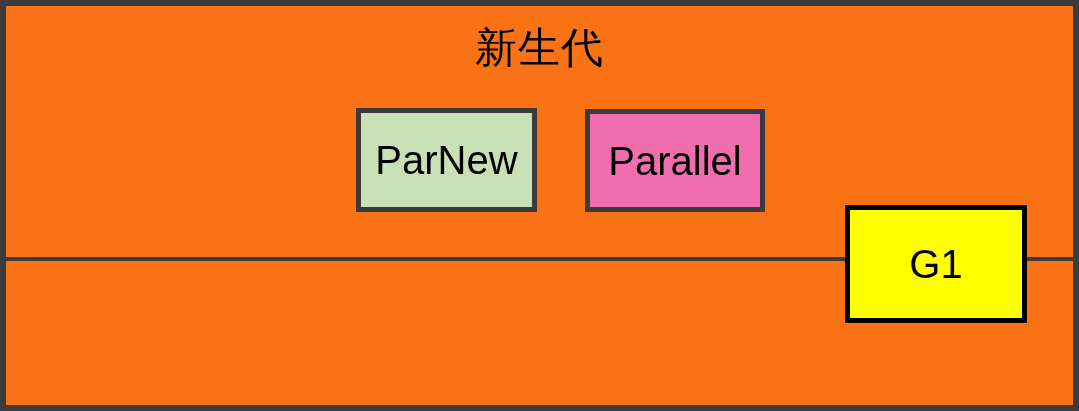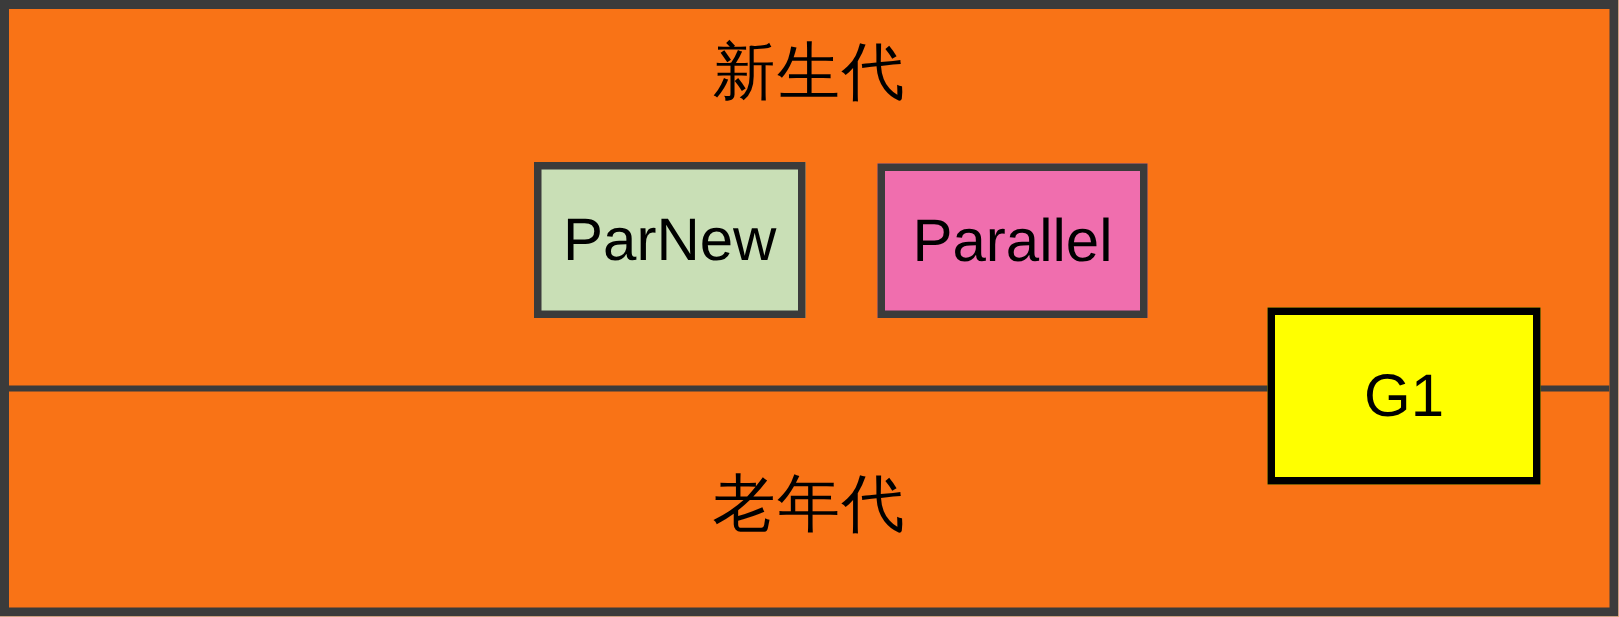--- a/index.html
+++ b/index.html
@@ -61,21 +61,20 @@
 </style>
 </head>
 <body>
 
 <div class="canvas" style="border-color: rgb(59, 59, 59); background-color: #f97316;">
 
   <div class="region-label label-young" style="color: rgb(0, 0, 0);">新生代</div>
 
   <div class="divider" style="background-color: rgb(59, 59, 59);"></div>
 
-  <div class="region-label label-old" style="color: rgb(0, 0, 0);">老年代</div>
 
 
   <div class="gc-box box-parnew" style="background-color: rgb(201, 223, 182); border-color: rgb(59, 59, 59);">
     <span>ParNew</span>
   </div>
 
   <div class="gc-box box-parallel" style="background-color: rgb(240, 110, 174); border-color: rgb(59, 59, 59);">
     <span>Parallel</span>
   </div>
 

